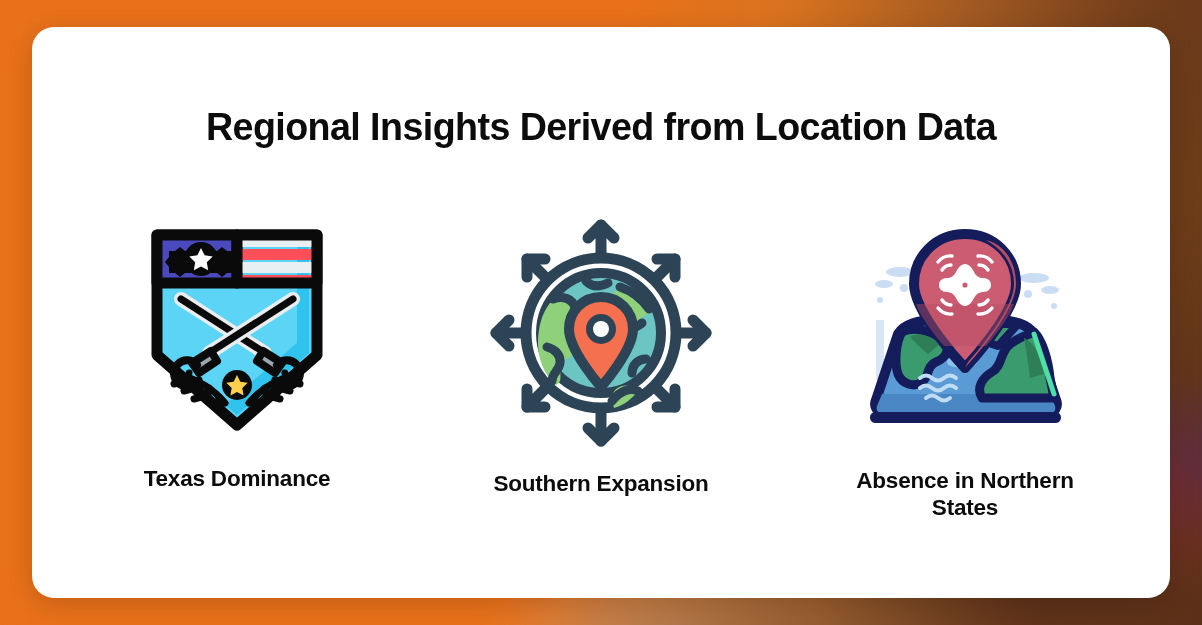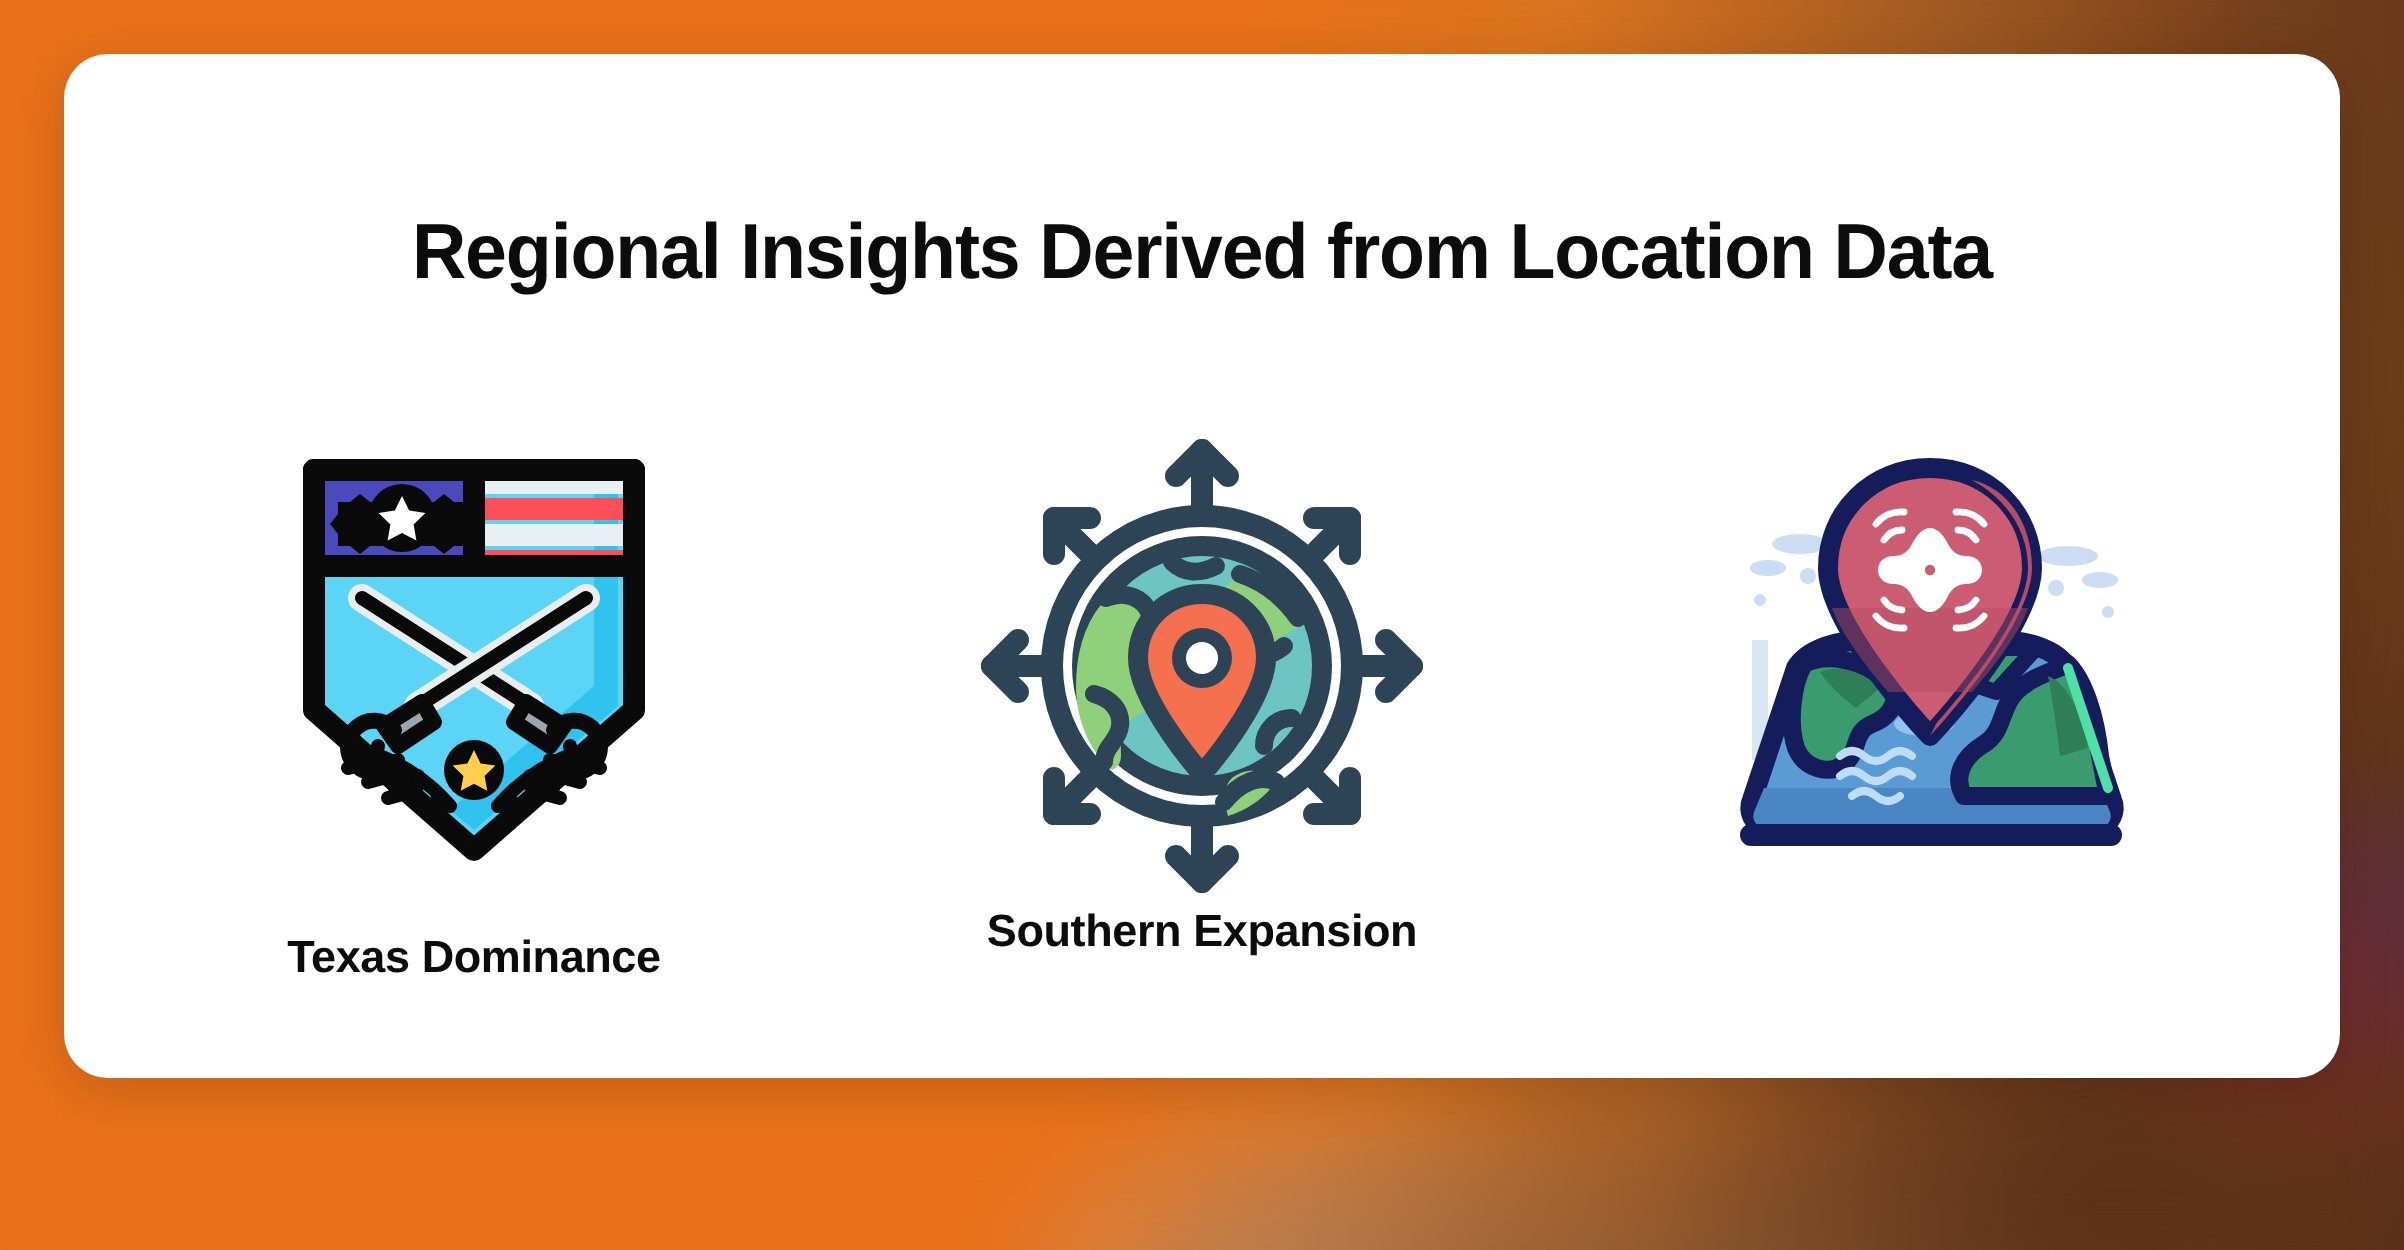--- a/index.html
+++ b/index.html
@@ -36,21 +36,21 @@
     backdrop-filter: blur(14px);
     -webkit-backdrop-filter: blur(14px);
   }
 
   
   #card {
     position: absolute;
     left: 32px;
     top: 27px;
     width: 1138px;
-    height: 512px;
+    height: 571px;
     background: #FFFFFF;
     border-radius: 22px;
     box-shadow: 0 6px 26px rgba(0,0,0,0.16);
     overflow: hidden;
   }
 
   
   #page-title {
     position: absolute;
     left: 0;
@@ -96,21 +96,21 @@
     color: #0C0C0C;
     text-align: center;
     line-height: 1.22;
     letter-spacing: -0.2px;
     max-width: 250px;
   }
 
   #col-texas .icon-wrap      { height: 230px; }
   #col-texas .col-label      { margin-top: 20px; text-align: center; }
   #col-southern .icon-wrap   { height: 235px; }
-  #col-southern .col-label   { margin-top: 2px; }
+  #col-southern .col-label   { margin-top: 20px; }
   #col-absence .icon-wrap    { height: 230px; }
   #col-absence .col-label    { margin-top: 22px; max-width: 245px; }
 </style>
 </head>
 <body>
 
 <div id="backdrop"></div>
 <div id="backdrop-blur-veil"></div>
 
 <div id="card">
@@ -290,16 +290,17 @@
             <path d="M84 42 a11 11 0 0 1 9 -5"></path>
             <path d="M134 34 a16 16 0 0 0 -14 -6"></path>
             <path d="M130 42 a11 11 0 0 0 -9 -5"></path>
             <path d="M80 80 a16 16 0 0 0 14 6"></path>
             <path d="M84 72 a11 11 0 0 0 9 5"></path>
             <path d="M134 80 a16 16 0 0 1 -14 6"></path>
             <path d="M130 72 a11 11 0 0 1 -9 5"></path>
           </g>
         </svg>
       </div>
+      <div class="col-label">Absence in Northern States</div>
     </div>
 
   </div>
 </div>
 
 </body></html>

